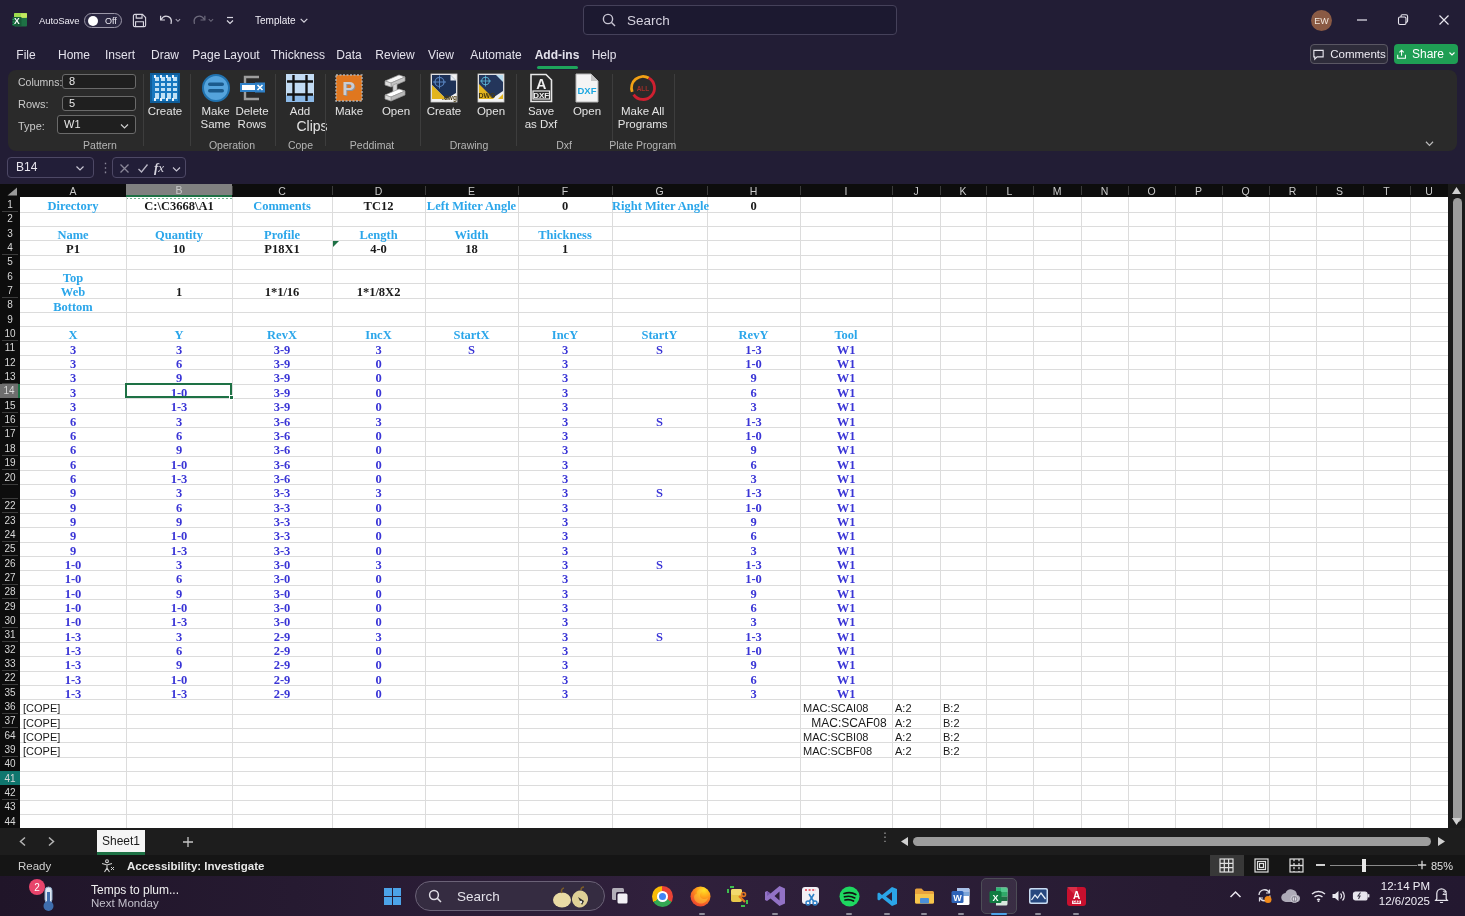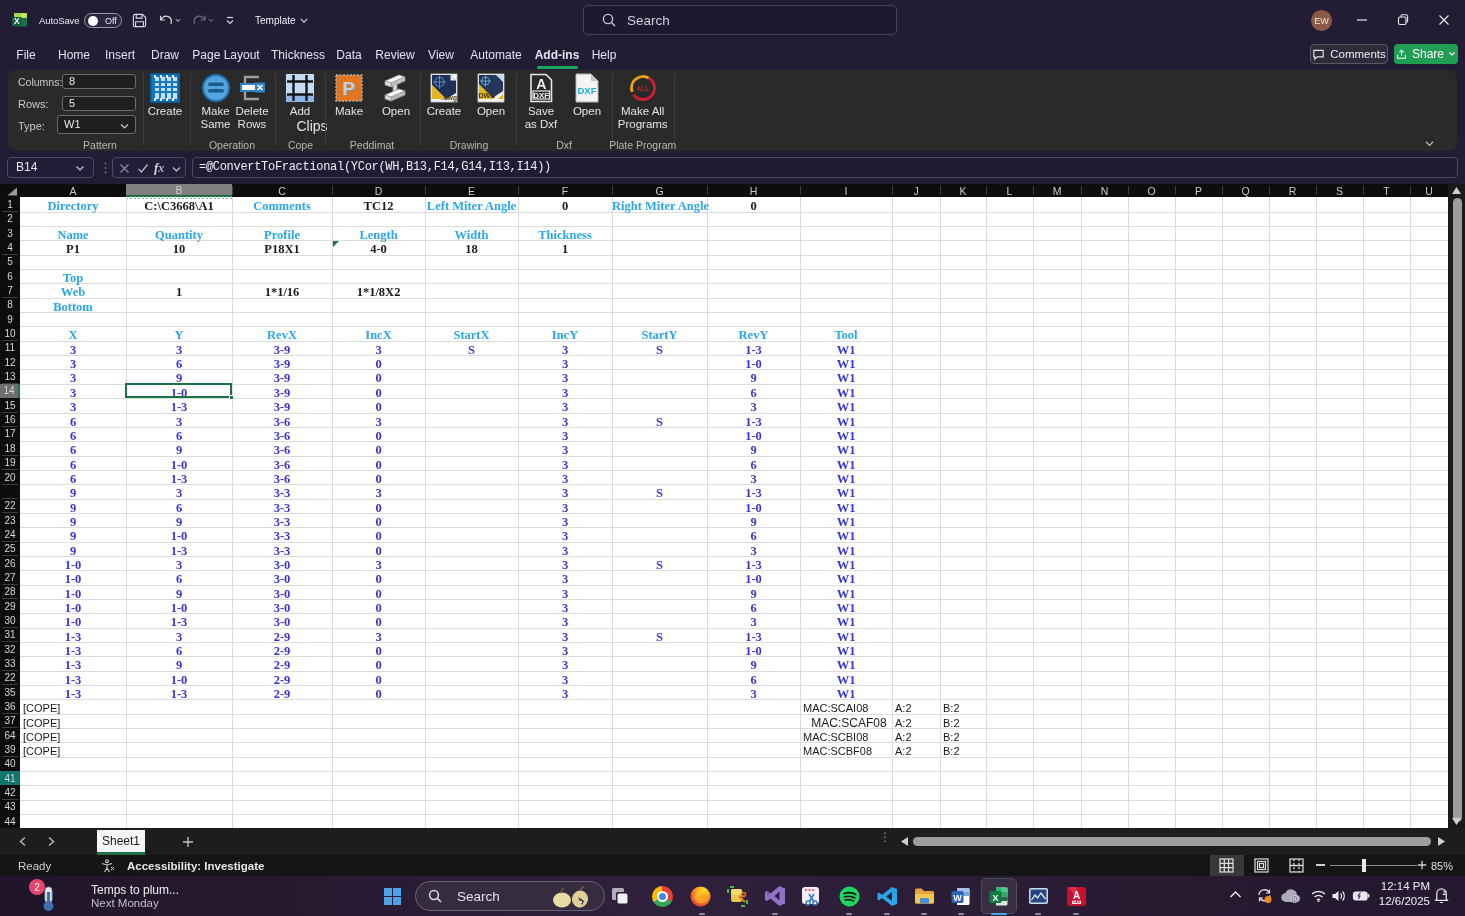--- a/index.html
+++ b/index.html
@@ -246,21 +246,20 @@
         <path d="M1.5 1.5 L9.5 9.5 M9.5 1.5 L1.5 9.5"></path>
       </svg>
 <svg class="ab" style="left:24px;top:5px" width="12" height="11" viewBox="0 0 12 11" stroke="#b9b6c5" stroke-width="1.3" fill="none">
         <path d="M1.5 6 L4.5 9 L10.5 1.5"></path>
       </svg>
 <span class="ab" style="left:41px;top:2px;color:#d8d6e0;font-size:13px;font-style:italic;font-family:'Liberation Serif',serif"><b>f</b>x</span>
 <svg class="ab" style="left:59px;top:8px" width="9" height="7" viewBox="0 0 9 7" fill="none" stroke="#c9c6d4" stroke-width="1.1">
         <path d="M1 1.5 l3.5 3.5 L8 1.5"></path>
       </svg>
 </div>
-<div class="ab" style="left:192px;top:6px;width:1266px;height:21px;background:#201c34;border:1px solid #4d4865;border-radius:4px;color:#f0eef6;font-size:12px;line-height:19px;padding-left:6px;font-family:'Liberation Mono',monospace;letter-spacing:-0.3px">=@ConvertToFractional(YCor(WH,B13,F14,G14,I13,I14))</div>
 </div>
 <div class="ab" style="left:0;top:184.0px;width:1465px;height:644.3px;background:#0d0d0d">
 <div class="ab" style="left:20px;top:13.4px;width:1428px;height:630.96px;background:#fff"></div>
 <div class="ab" style="left:0;top:0;width:1448px;height:13.4px;background:#0d0d0d">
 <div class="ab" style="left:20px;top:0;width:106px;height:13.4px;background:transparent;color:#c9c9c9;font-size:10.5px;display:flex;align-items:center;justify-content:center">A</div>
 <div class="ab" style="left:126px;top:2px;width:1px;height:9.4px;background:#3c3c3c"></div>
 <div class="ab" style="left:126px;top:0;width:106px;height:13.4px;background:#808080;border-bottom:2px solid #1e7145;color:#c9c9c9;font-size:10.5px;display:flex;align-items:center;justify-content:center">B</div>
 <div class="ab" style="left:232px;top:2px;width:1px;height:9.4px;background:#3c3c3c"></div>
 <div class="ab" style="left:232px;top:0;width:100px;height:13.4px;background:transparent;color:#c9c9c9;font-size:10.5px;display:flex;align-items:center;justify-content:center">C</div>
 <div class="ab" style="left:332px;top:2px;width:1px;height:9.4px;background:#3c3c3c"></div>

